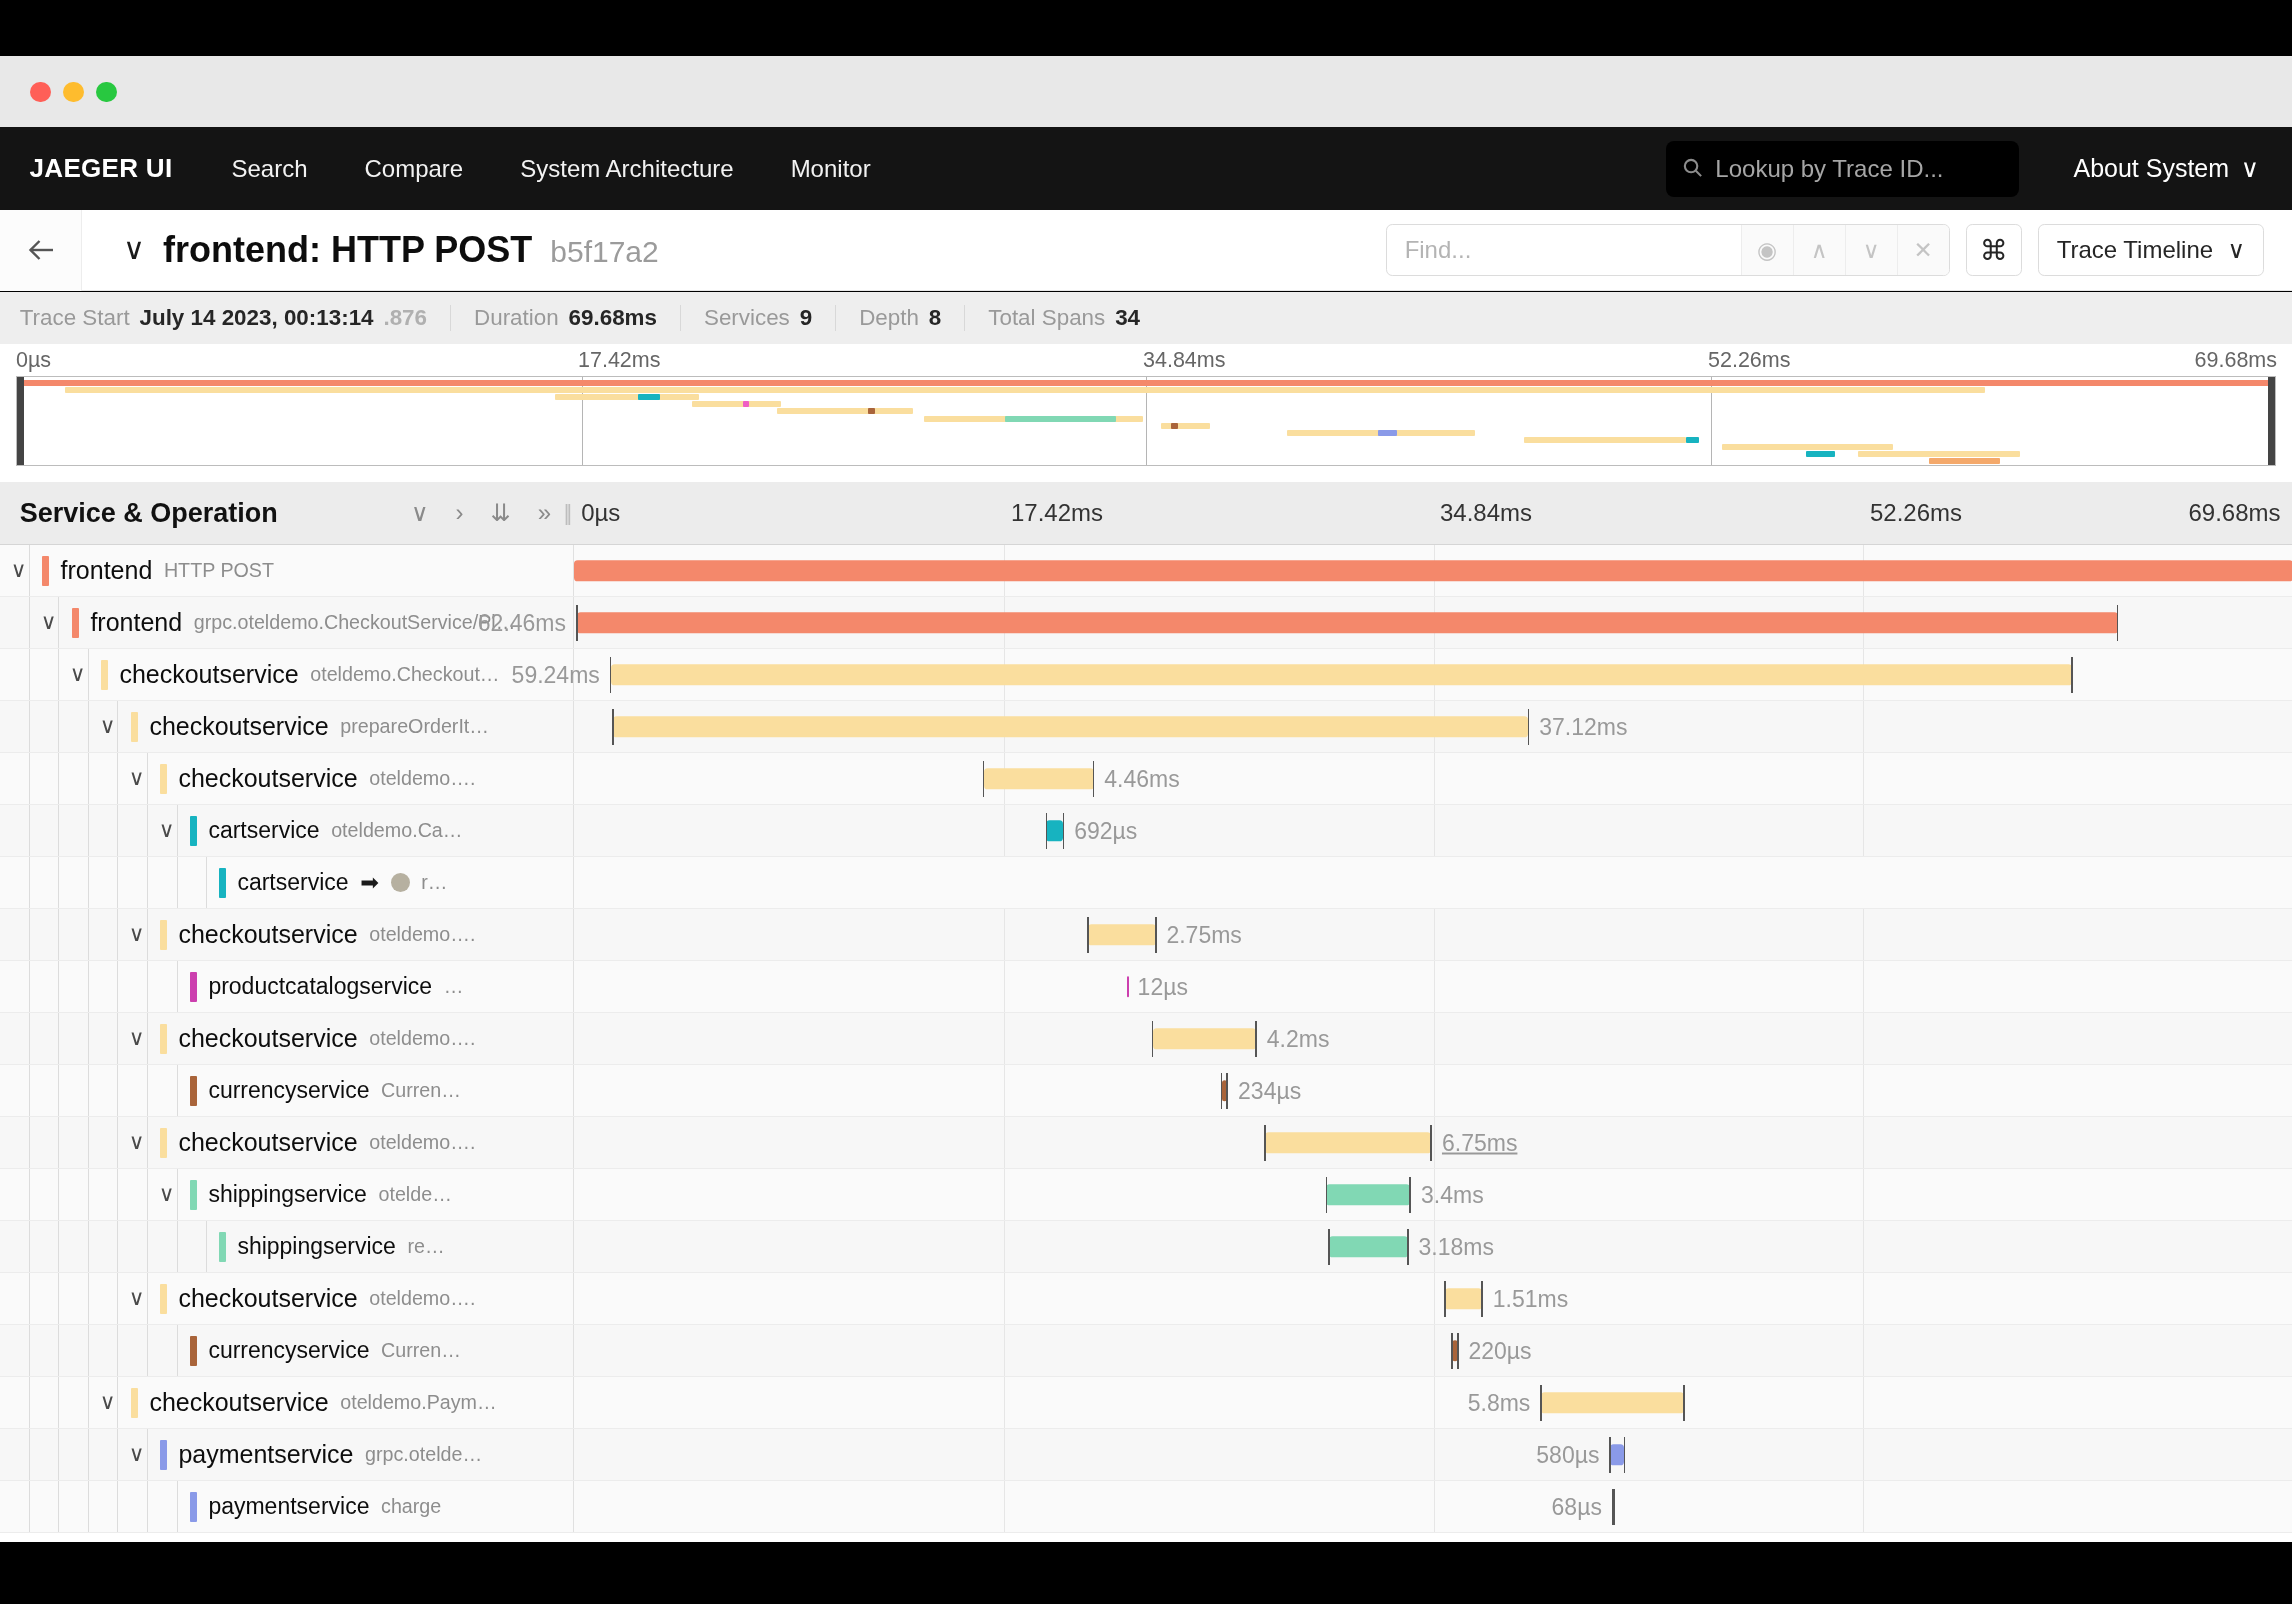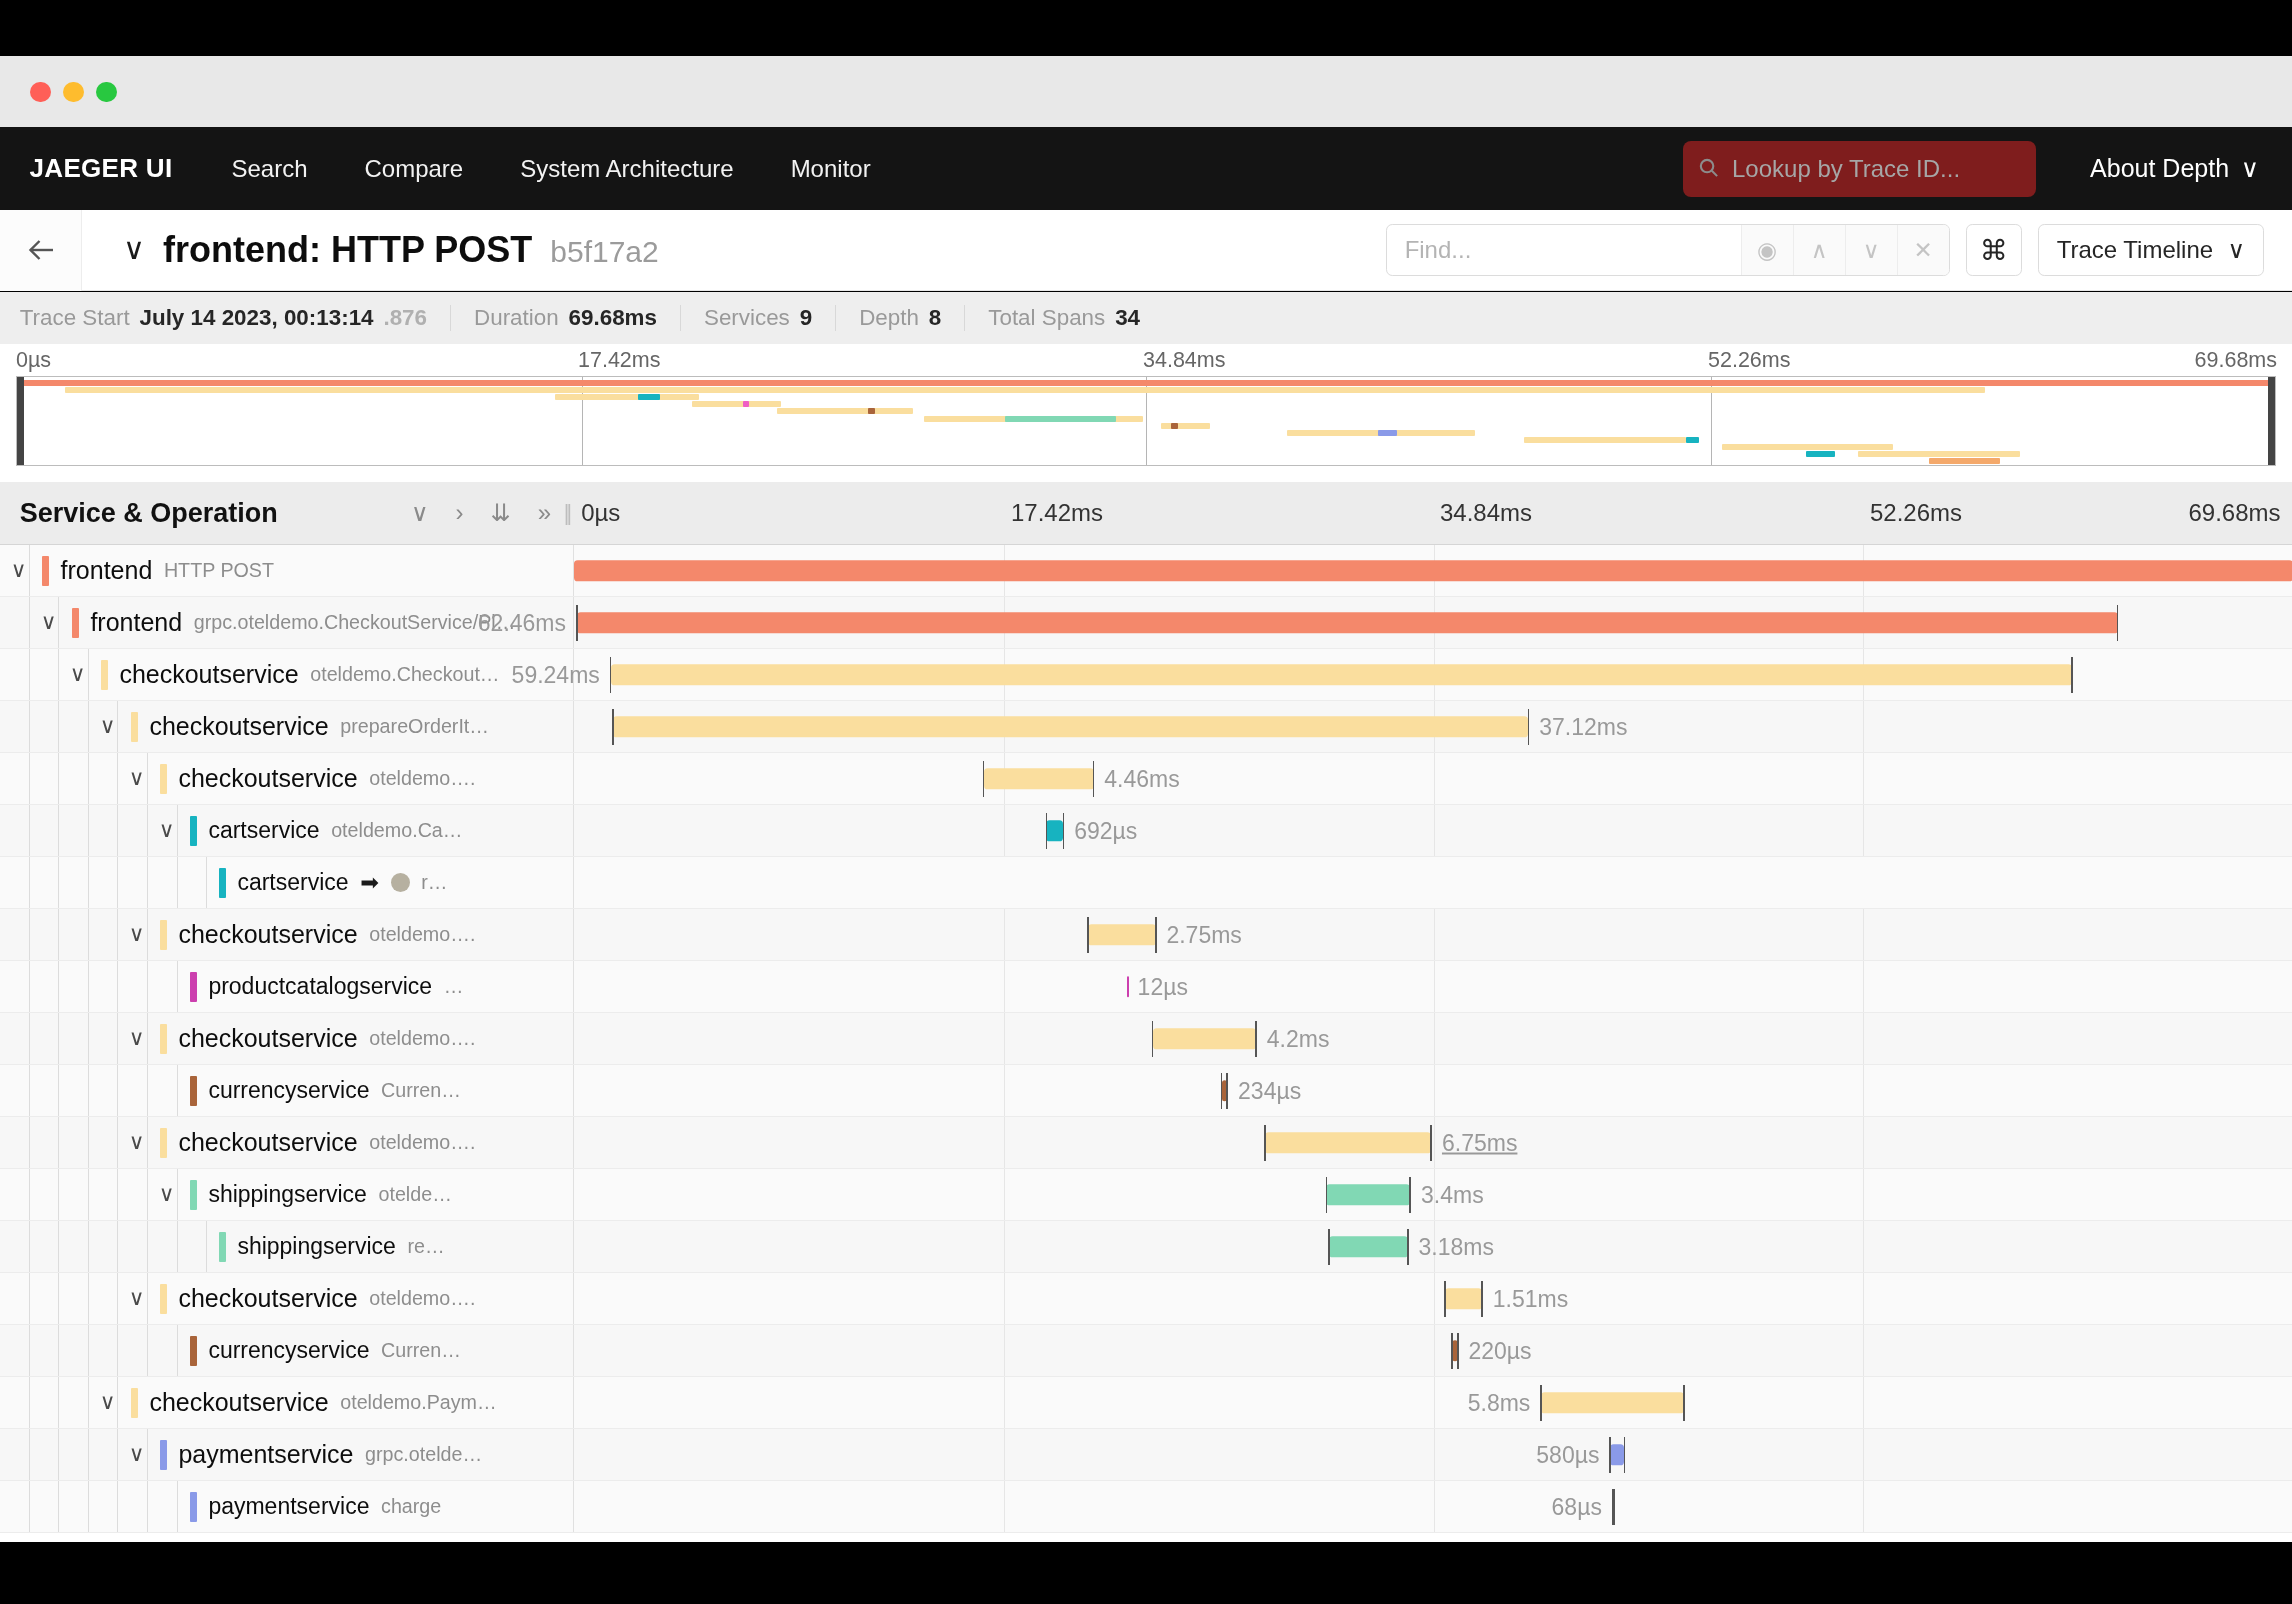--- a/index.html
+++ b/index.html
@@ -31,21 +31,21 @@
   .brand {
     color: #fff; font-size: 26px; font-weight: 700; letter-spacing: 0.3px;
     margin-right: 59px; white-space: nowrap;
   }
   .navlink {
     color: #f2f2f2; font-size: 24px; margin-right: 57px; white-space: nowrap;
     font-weight: 400;
   }
   .nav-spacer { flex: 1 1 auto; }
   .lookup {
-    width: 353px; height: 56px; background: #7f1d1d; border-radius: 8px;
+    width: 353px; height: 56px; background: #000000; border-radius: 8px;
     display: flex; align-items: center; padding: 0 14.3px; gap: 11.6px;
     margin-right: 54px;
   }
   .lookup .ph { color: #a6a6a6; font-size: 24px; white-space: nowrap; }
   .about { color: #fff; font-size: 25px; white-space: nowrap; display: flex; align-items: center; gap: 11.6px; }
 
   
   .traceheader {
     position: absolute; left: 0; top: 210px; width: 2293px; height: 81px;
     background: #fff; display: flex; align-items: center;
@@ -171,21 +171,21 @@
     <div class="lookup">
       <span>
         <svg width="23" height="23" viewBox="0 0 24 24" fill="none" stroke="#8c8c8c" stroke-width="2.2">
           <circle cx="10.5" cy="10.5" r="6.5"></circle>
             <line x1="15.5" y1="15.5" x2="21" y2="21"></line>
         </svg>
       </span>
       <span class="ph">Lookup by Trace ID...</span>
     </div>
     <span class="about">
-      <span>About Depth</span>
+      <span>About System</span>
       <span>∨</span>
     </span>
   </div>
 
   <div class="traceheader">
     <div class="backbtn">
       <svg width="36" height="36" viewBox="0 0 24 24" fill="none" stroke="#555" stroke-width="1.6">
         <line x1="20" y1="12" x2="5" y2="12"></line>
           <polyline points="11,6 5,12 11,18"></polyline>
       </svg>

